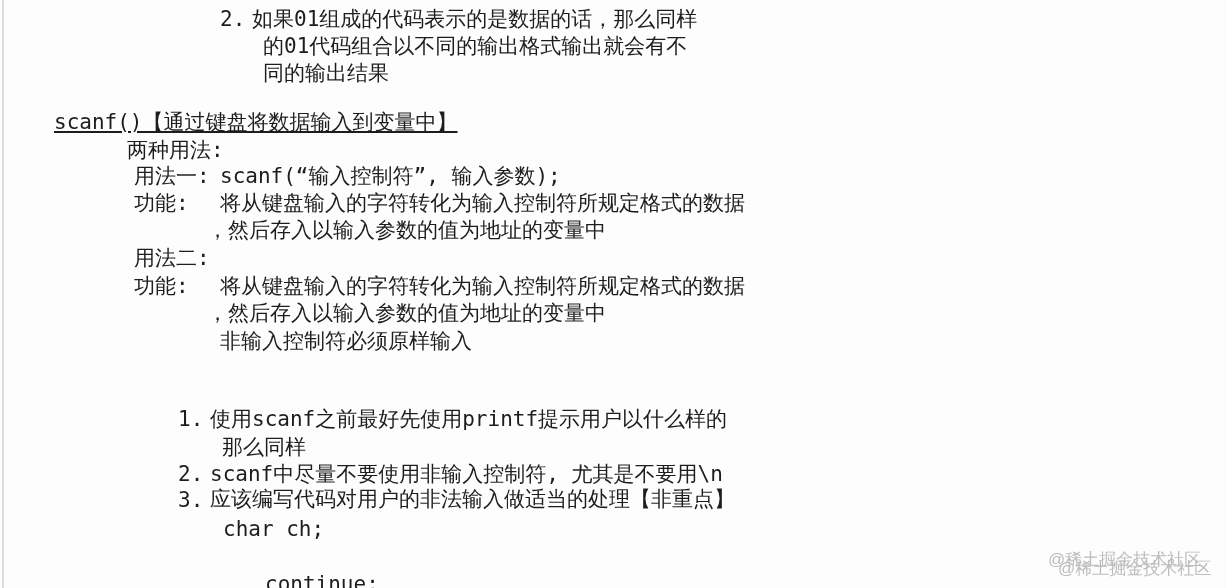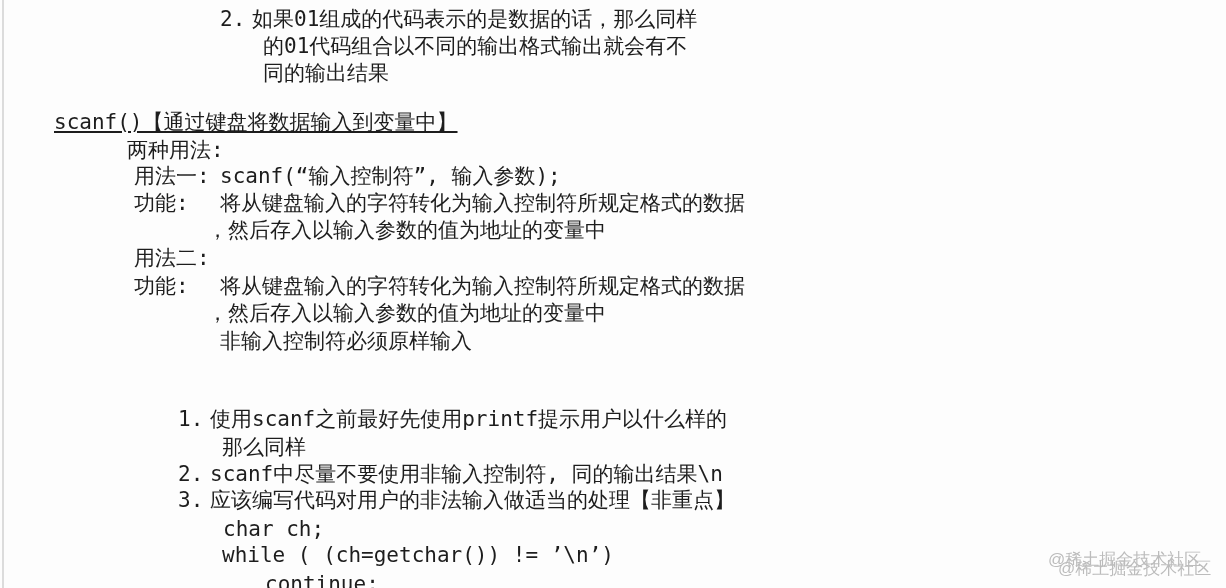--- a/index.html
+++ b/index.html
@@ -39,21 +39,21 @@
   .f2-l2{left:207px;top:301px;}
   .f2-l3{left:220px;top:329px;}
   
   .q-head{left:137px;top:376px;}
   .q1-m{left:178px;top:407px;}
   .q1-t{left:210px;top:407px;}
   .q1-l2{left:222px;top:435px;}
   .q2-m{left:178px;top:462px;}
   .q2-t{left:210px;top:462px;}
   .q3-m{left:178px;top:488px;}
-  .q3-t{left:210px;top:488px;}
+  .q3-t{left:210px;top:488px;font-family:Liberation Mono, monospace;}
   .code1{left:223px;top:517px;}
   .code2{left:222px;top:543px;}
   .code3{left:265px;top:572px;}
   
   .wm1{left:1048px;top:551px;}
   .wm2{left:1058px;top:560px;}
 </style>
 </head>
 <body>
 
@@ -80,25 +80,24 @@
   <span class="t f2-l1">将从键盘输入的字符转化为输入控制符所规定格式的数据</span>
   <span class="t f2-l2">，然后存入以输入参数的值为地址的变量中</span>
   <span class="t f2-l3">非输入控制符必须原样输入</span>
 
 
   <span class="t q1-m">1.</span>
   <span class="t q1-t">使用scanf之前最好先使用printf提示用户以什么样的</span>
   <span class="t q1-l2">那么同样</span>
 
   <span class="t q2-m">2.</span>
-  <span class="t q2-t">scanf中尽量不要使用非输入控制符, 同的输出结果\n</span>
+  <span class="t q2-t">scanf中尽量不要使用非输入控制符, 尤其是不要用\n</span>
 
   <span class="t q3-m">3.</span>
   <span class="t q3-t">应该编写代码对用户的非法输入做适当的处理【非重点】</span>
 
   <span class="t code1">char ch;</span>
-  <span class="t code2">while ( (ch=getchar()) != ’\n’)</span>
   <span class="t code3">continue;</span>
 
   <span class="wm wm1">@稀土掘金技术社区</span>
   <span class="wm wm2">@稀土掘金技术社区</span>
 
 </div>
 
 </body></html>

